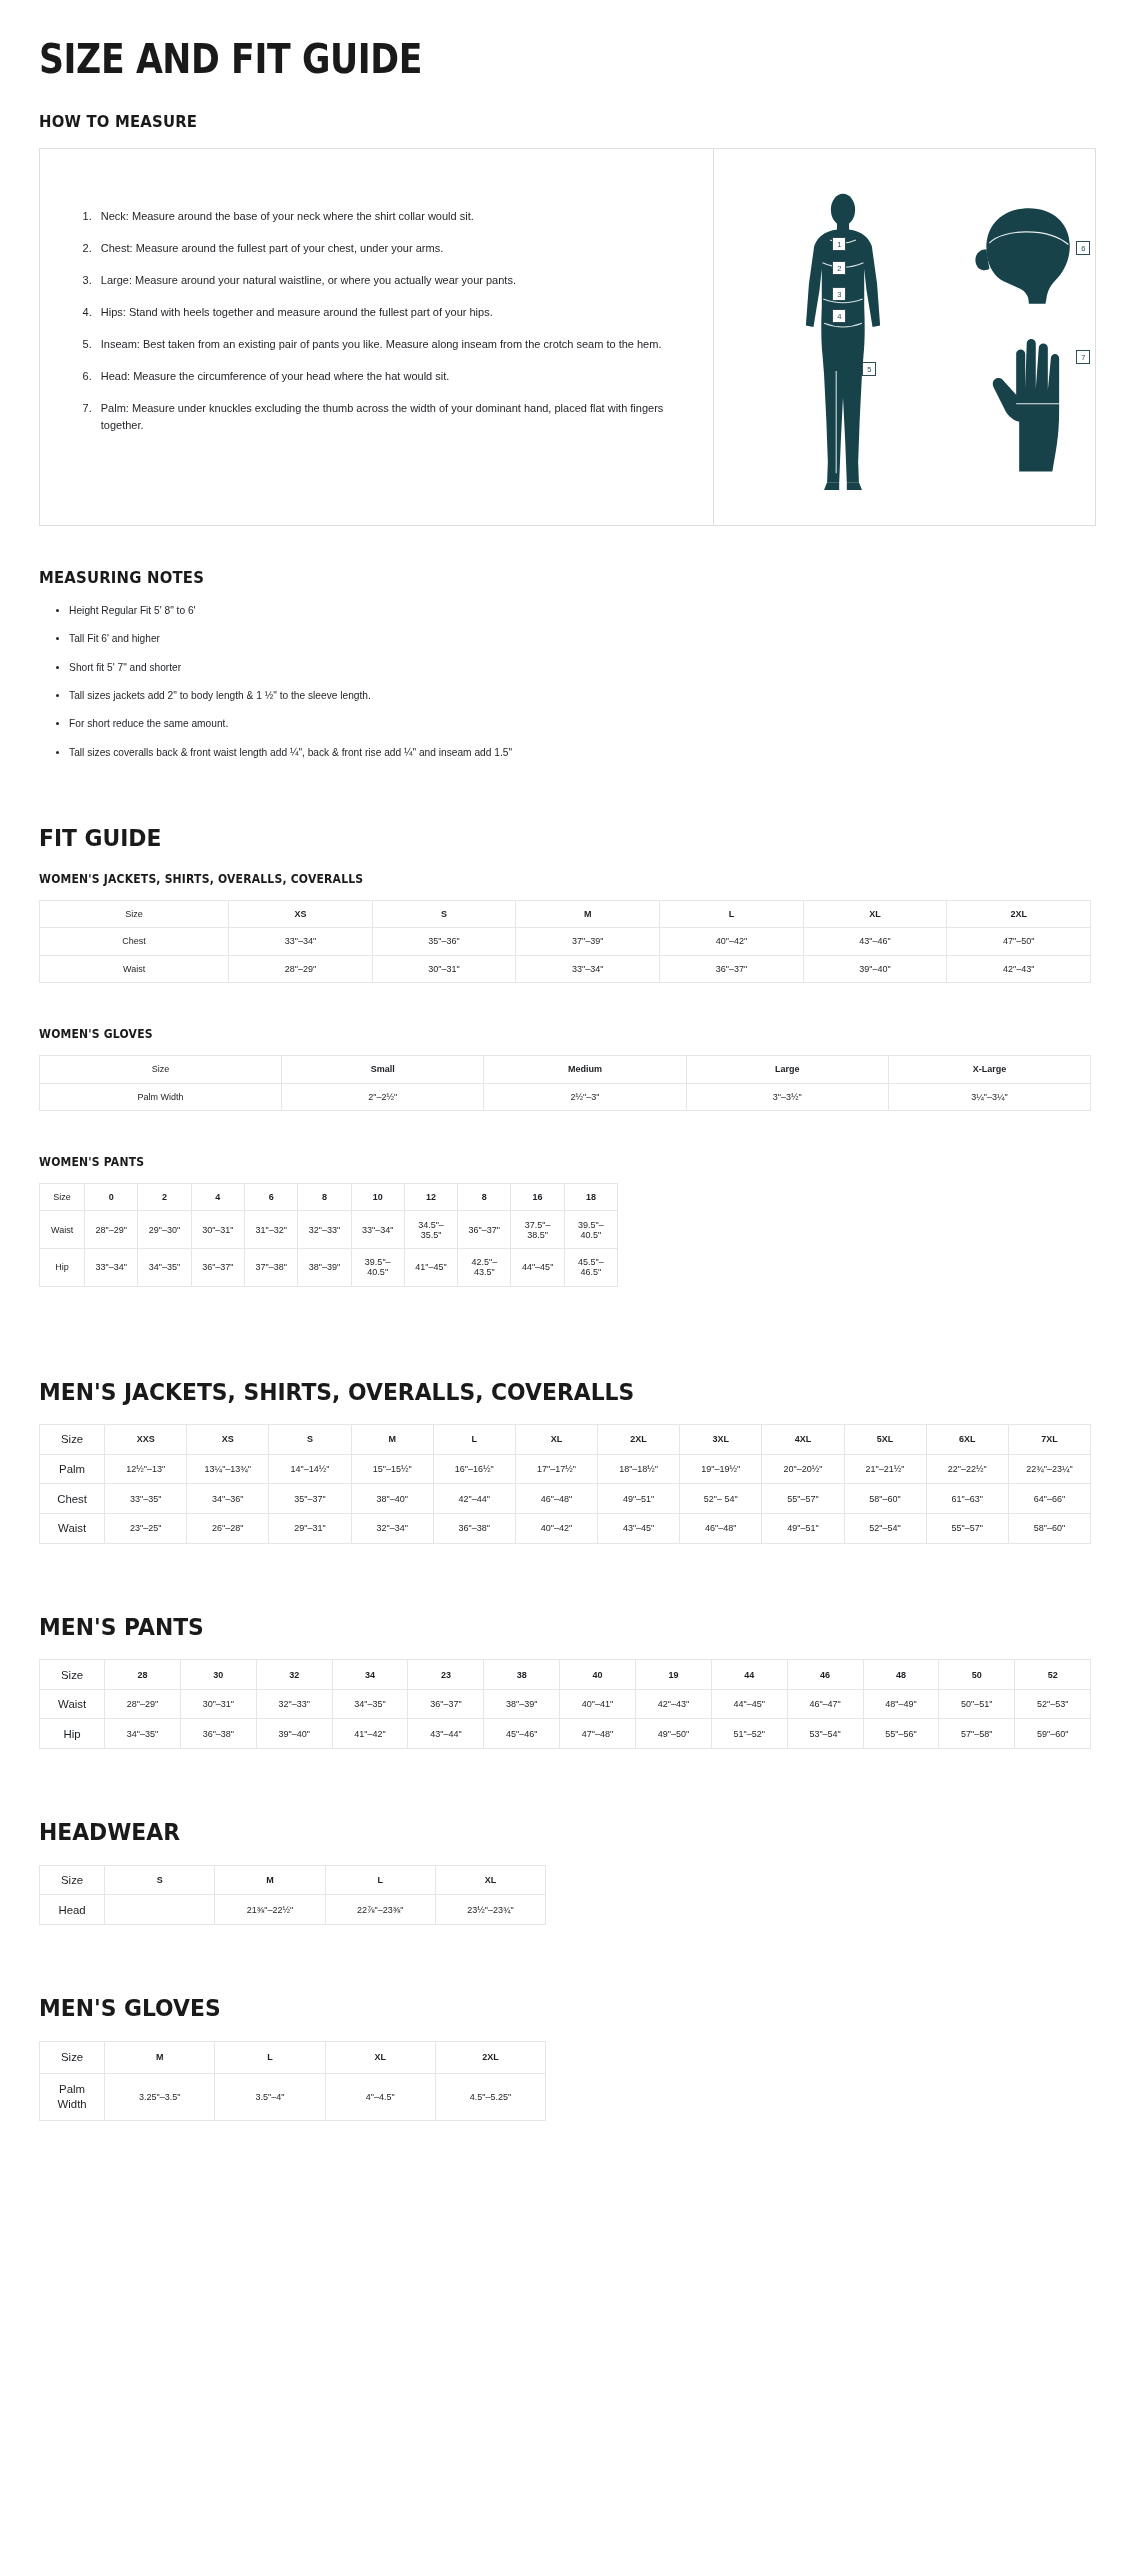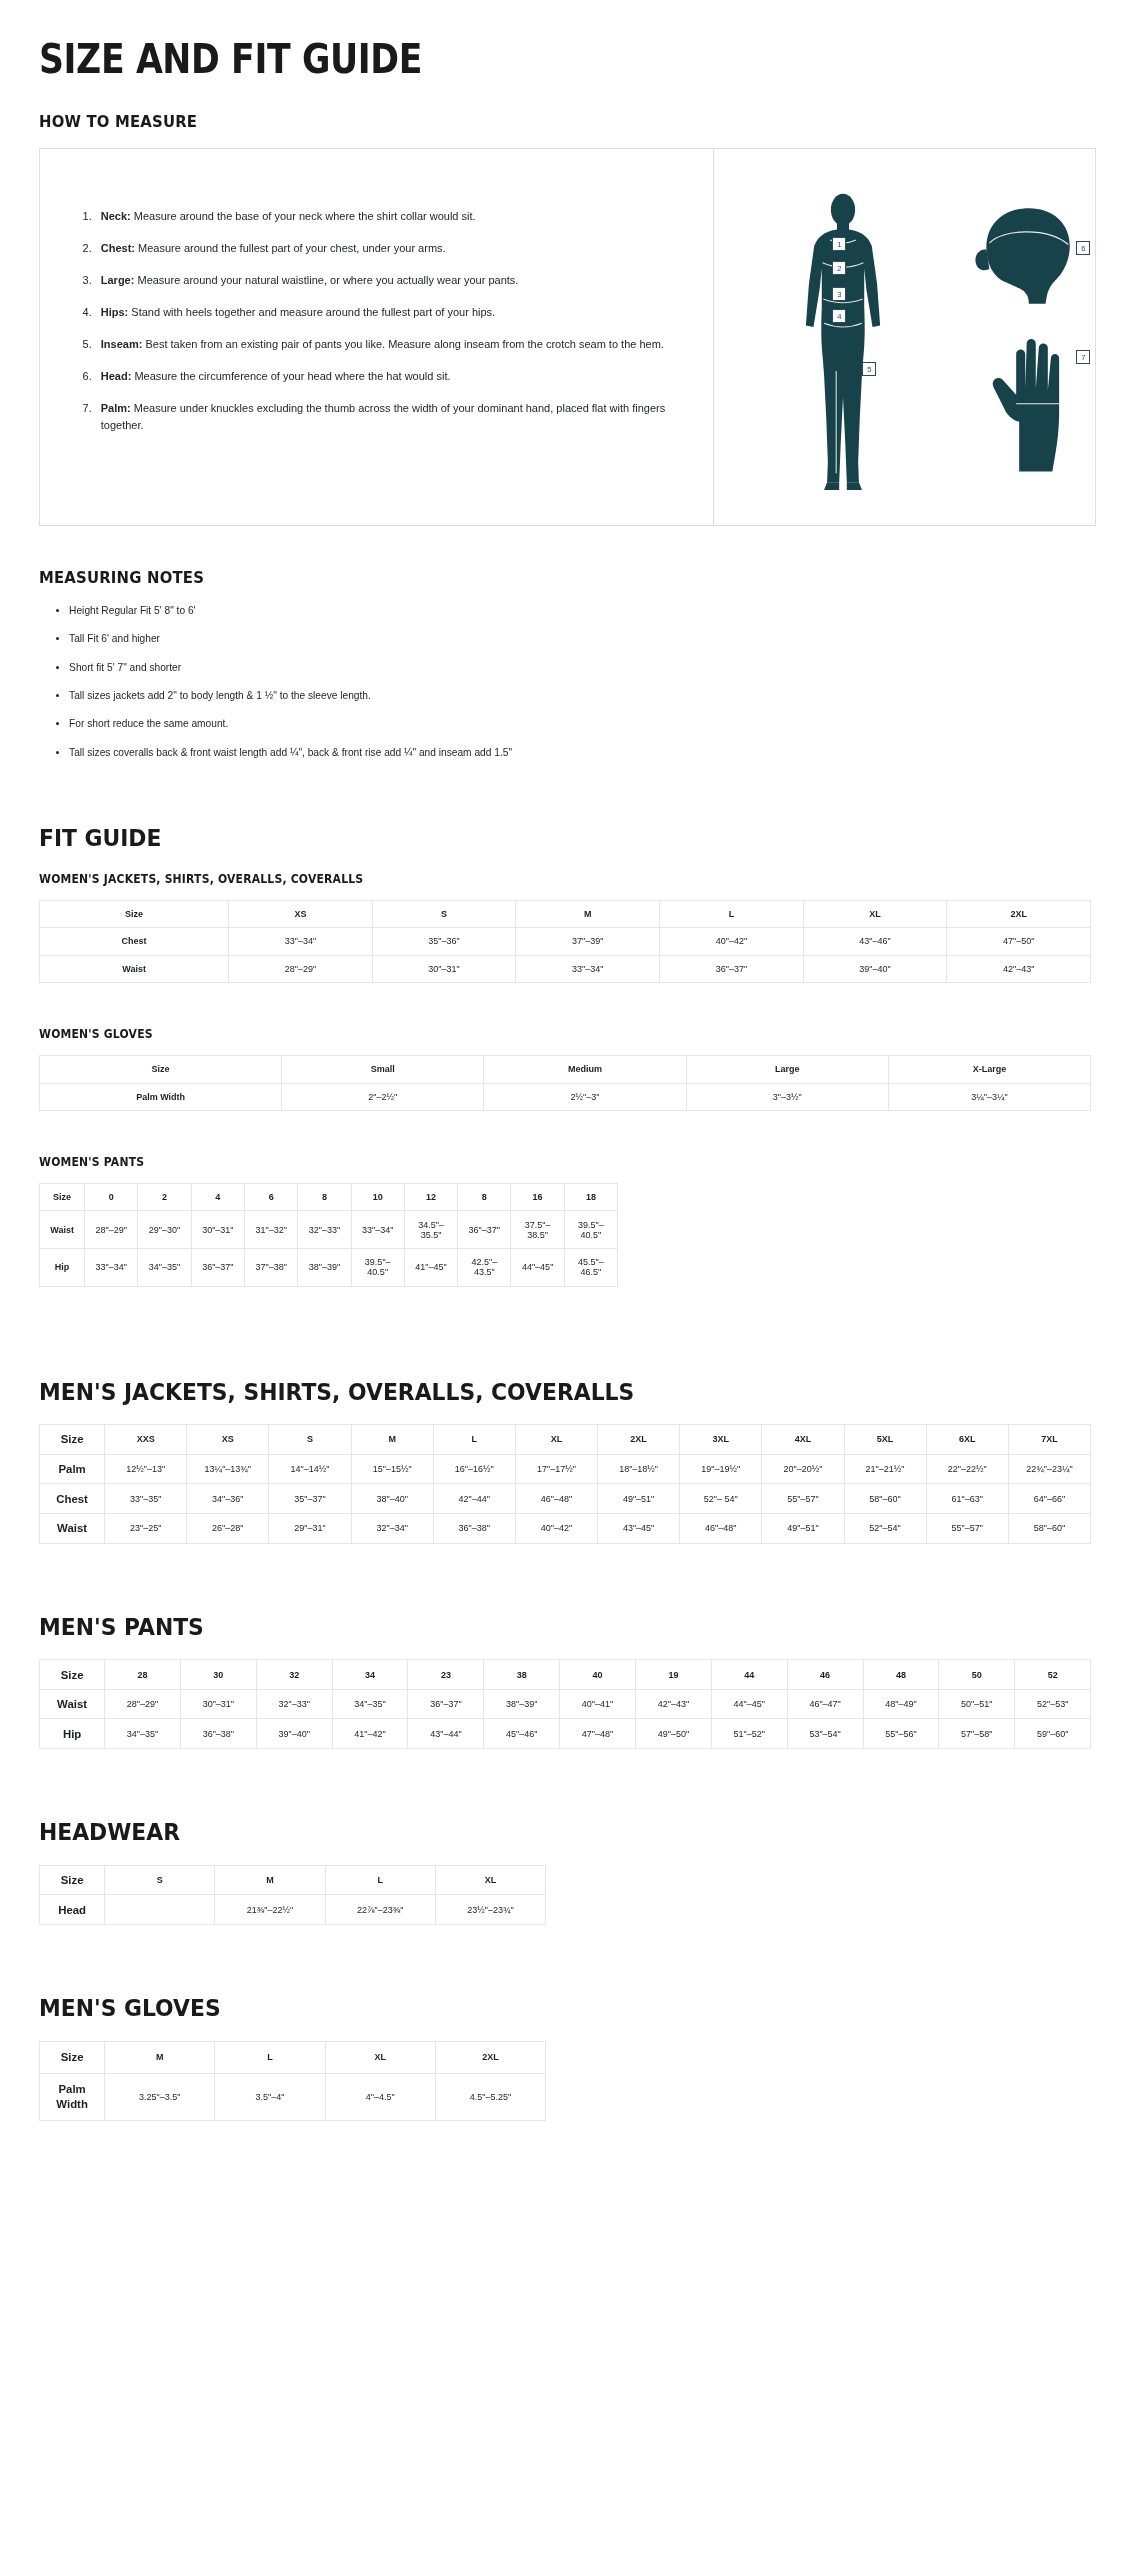--- a/index.html
+++ b/index.html
@@ -75,21 +75,21 @@
     list-style: decimal;
   }
   ol.measure-list li {
     font-size: 11px;
     line-height: 1.55;
     margin-bottom: 15px;
     padding-left: 6px;
     color: #23262b;
   }
   ol.measure-list li:last-child { margin-bottom: 0; }
-  ol.measure-list li b { font-weight: 700; }
+  ol.measure-list li b { font-weight: 400; }
 
   
   .figures { position: absolute; inset: 0; }
   .fig-svg { position: absolute; }
   .num-badge {
     position: absolute;
     width: 14.4px; height: 14.4px;
     border: 0.8px solid #2c4f57;
     color: #2c4f57;
     font-size: 7.6px;
@@ -121,21 +121,21 @@
   table.size-table th, table.size-table td {
     border: 0.8px solid #e6e6e6;
     text-align: center;
     vertical-align: middle;
     font-size: 9px;
     color: #1c1f23;
     padding: 8.3px 3px;
     font-weight: 400;
   }
   table.size-table th.rowhead, table.size-table td.rowhead {
-    font-weight: 700;
+    font-weight: 400;
   }
   table.size-table thead th {
     font-weight: 700;
     font-size: 9px;
   }
 
   .tbl-women-top { width: 1052px; }
   .tbl-women-top th, .tbl-women-top td { padding: 9.8px 3px; }
   .tbl-women-top thead th:first-child { width: 189px; }
 

